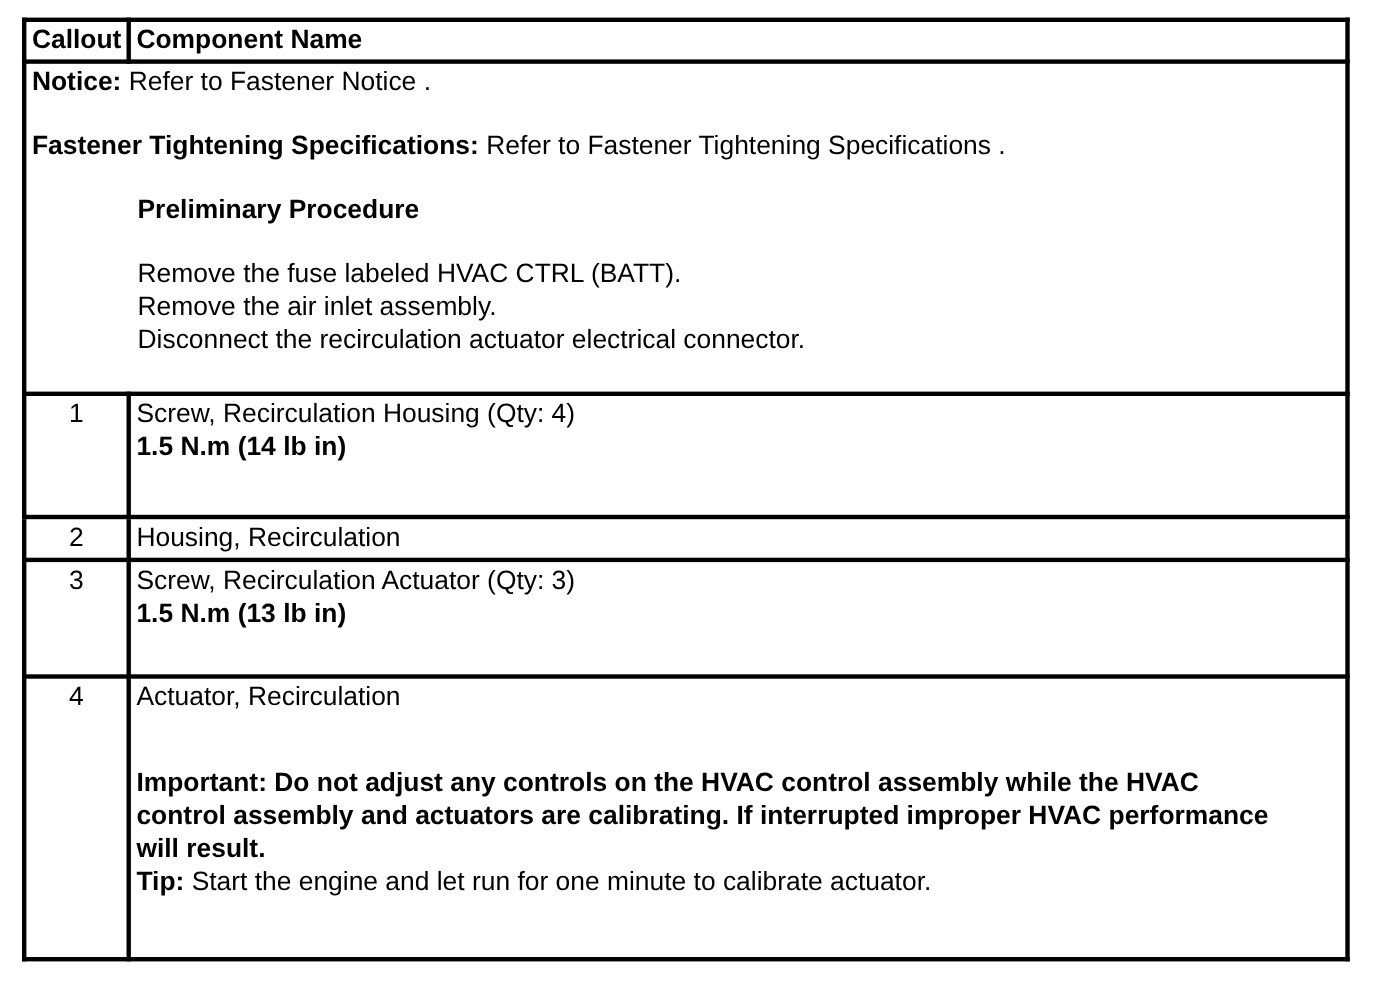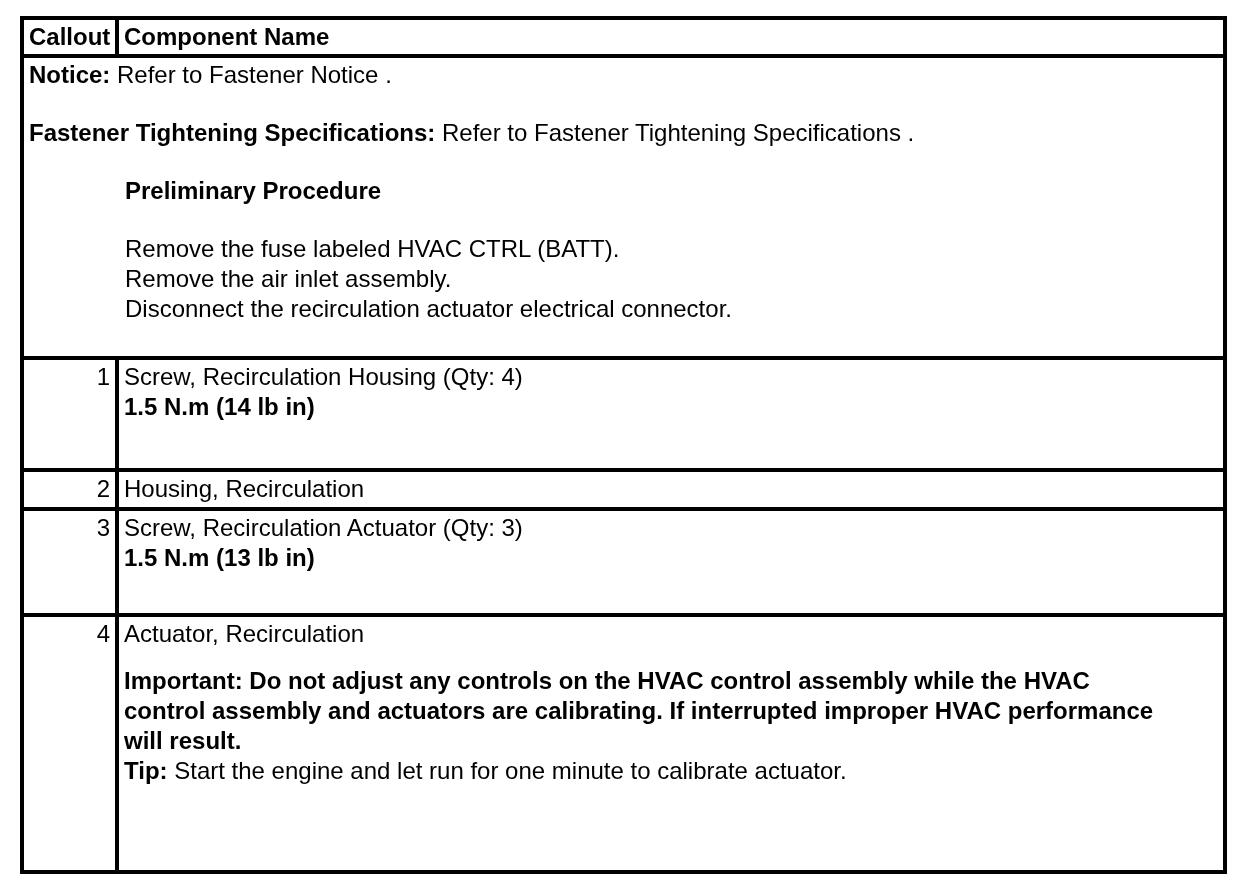--- a/index.html
+++ b/index.html
@@ -24,21 +24,21 @@
   }
   table.parts td {
     border: 4px solid #000000;
     vertical-align: top;
     padding: 2px 5px;
     box-sizing: border-box;
     overflow: hidden;
   }
   td.callout-col {
     width: 95px;
-    text-align: right;
+    text-align: center;
     vertical-align: middle;
     padding: 0 2px;
     margin-left: 48px;
   }
   tr.header-row td {
     height: 36px;
     font-weight: bold;
     vertical-align: middle;
   }
   tr.header-row td.comp-head { text-align: left; }
@@ -46,21 +46,21 @@
   td.r1 { height: 112px; }
   td.r2 { height: 39px; }
   td.r3 { height: 106px; }
   td.r4 { height: 257px; }
   .bold { font-weight: bold; }
   .indent { margin-left: 96px; }
   .gap { margin-top: 28px; }
   .torque { font-weight: bold; }
   .important {
     font-weight: bold;
-    margin-top: 17px;
+    margin-top: 48px;
     white-space: pre-line;
   }
   .tip { }
 </style>
 </head>
 <body>
 
 <div class="page">
   <table class="parts">
     <tbody>

